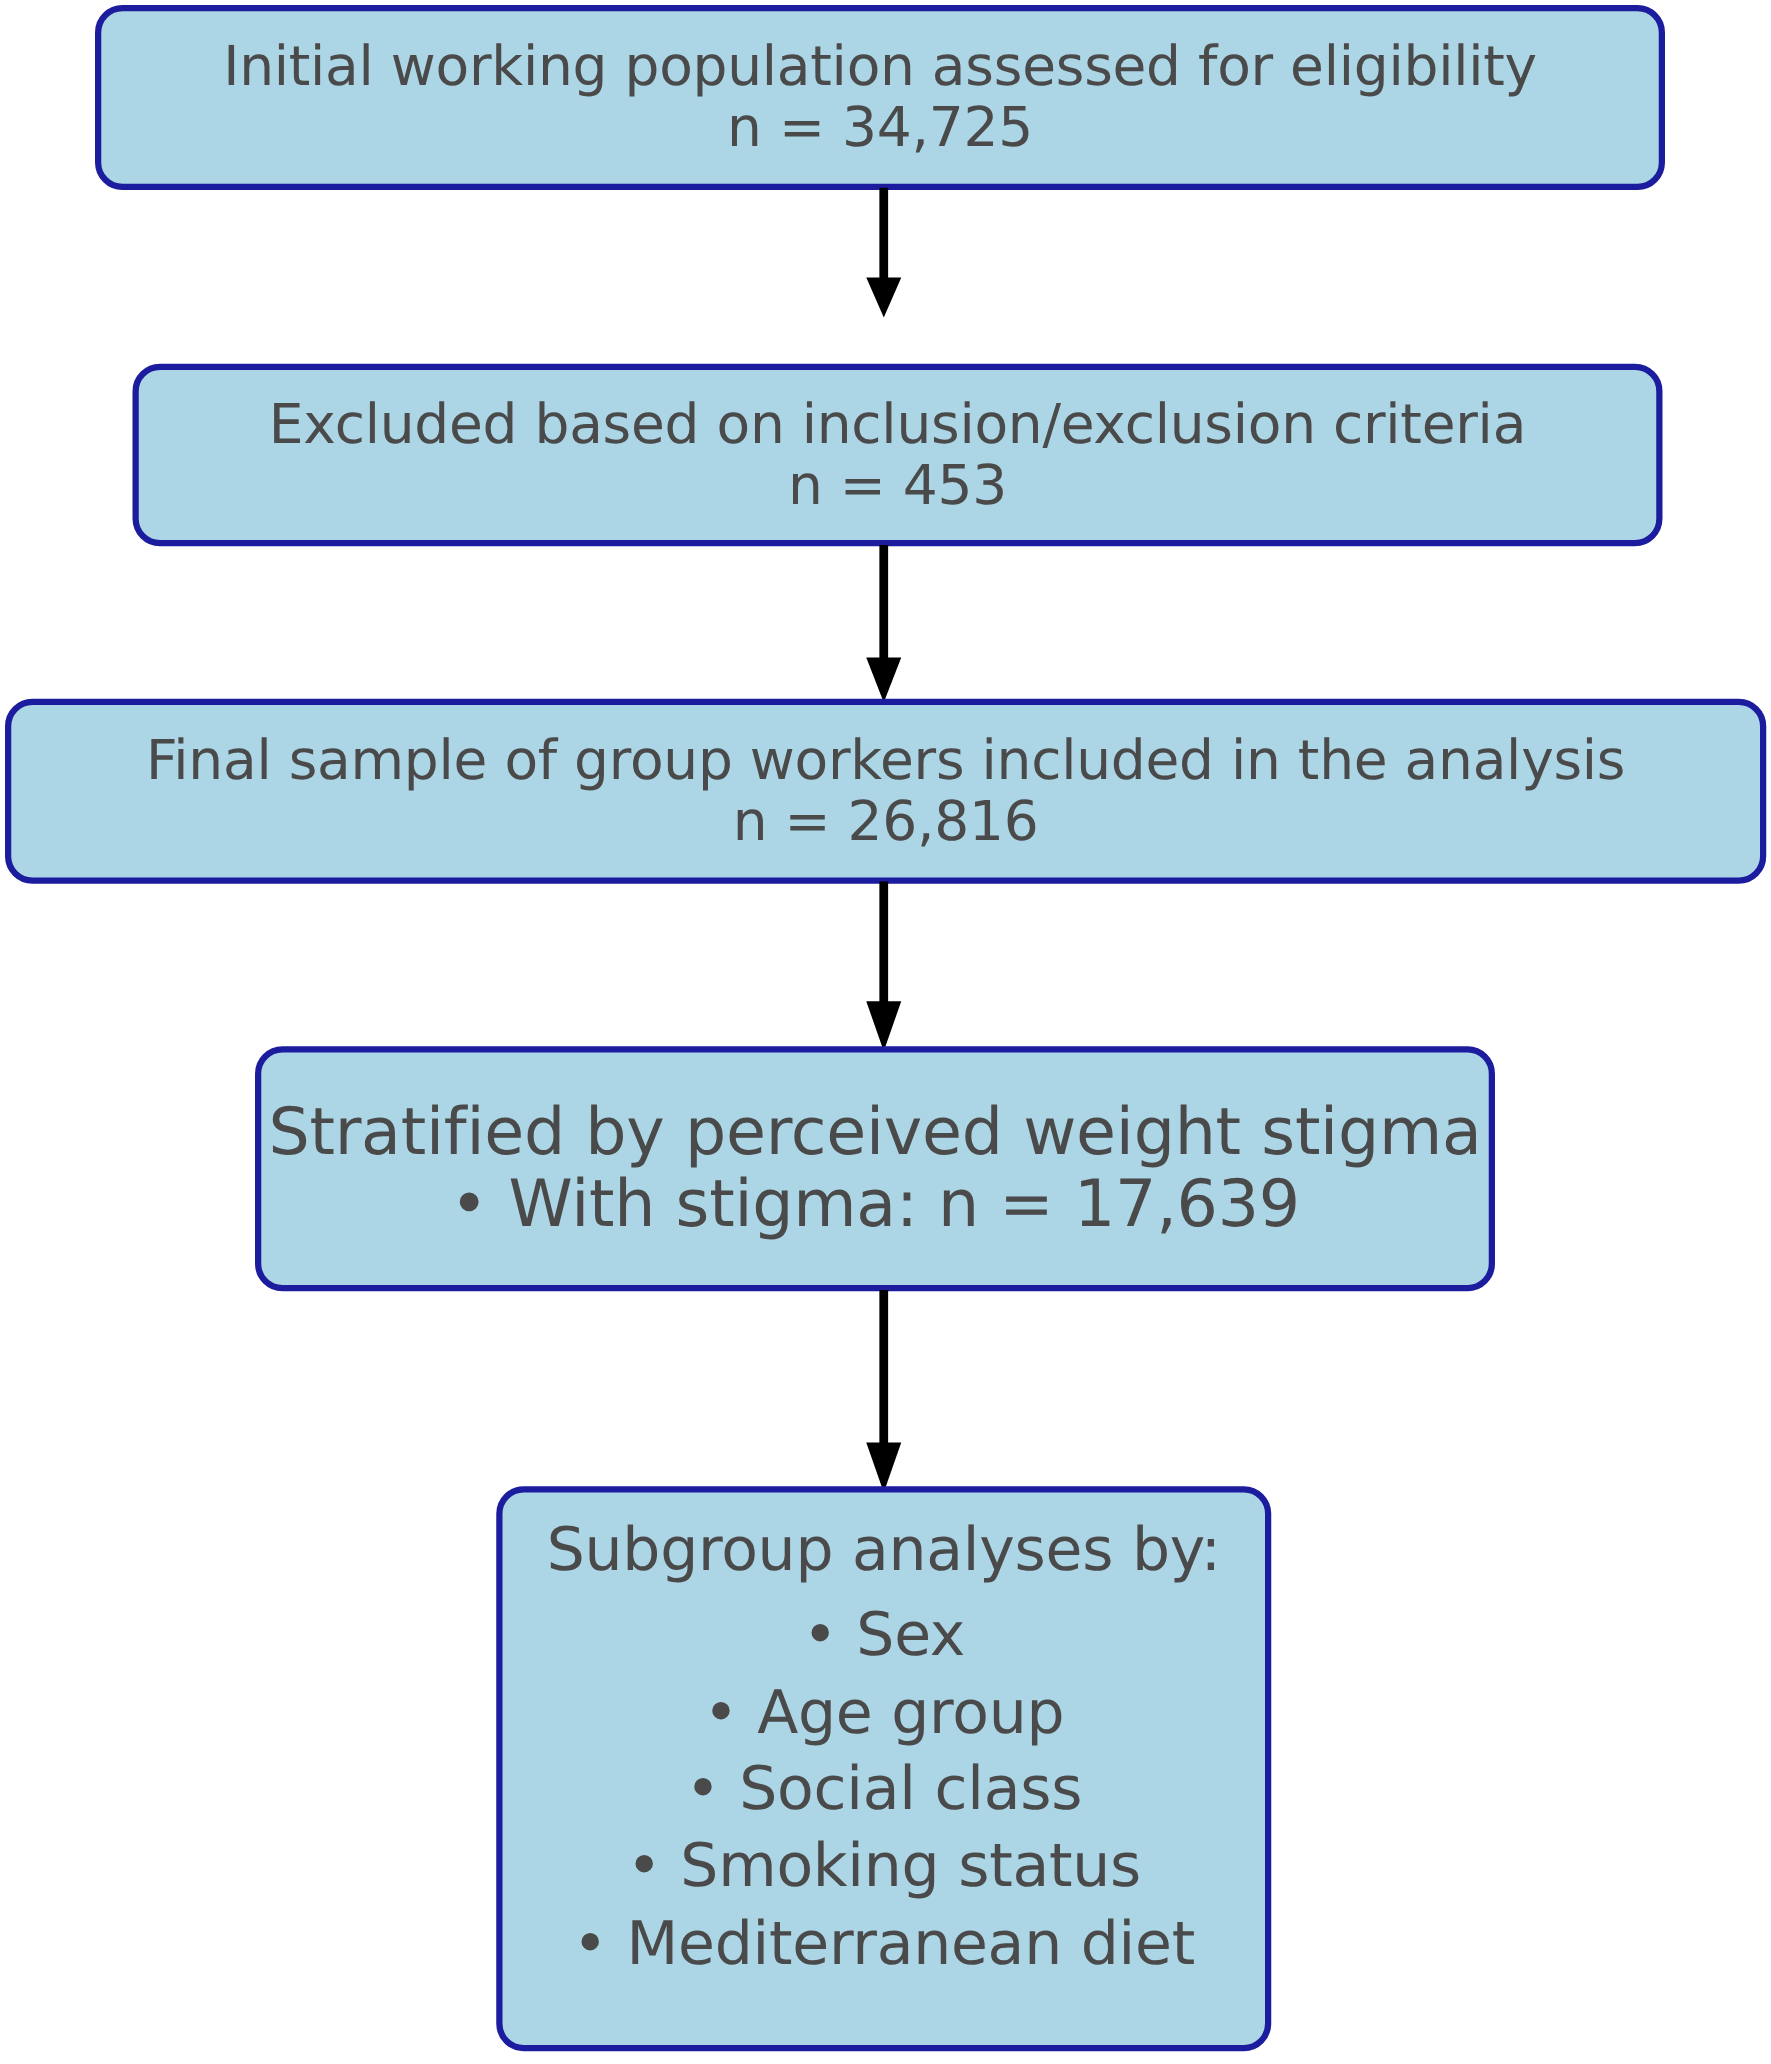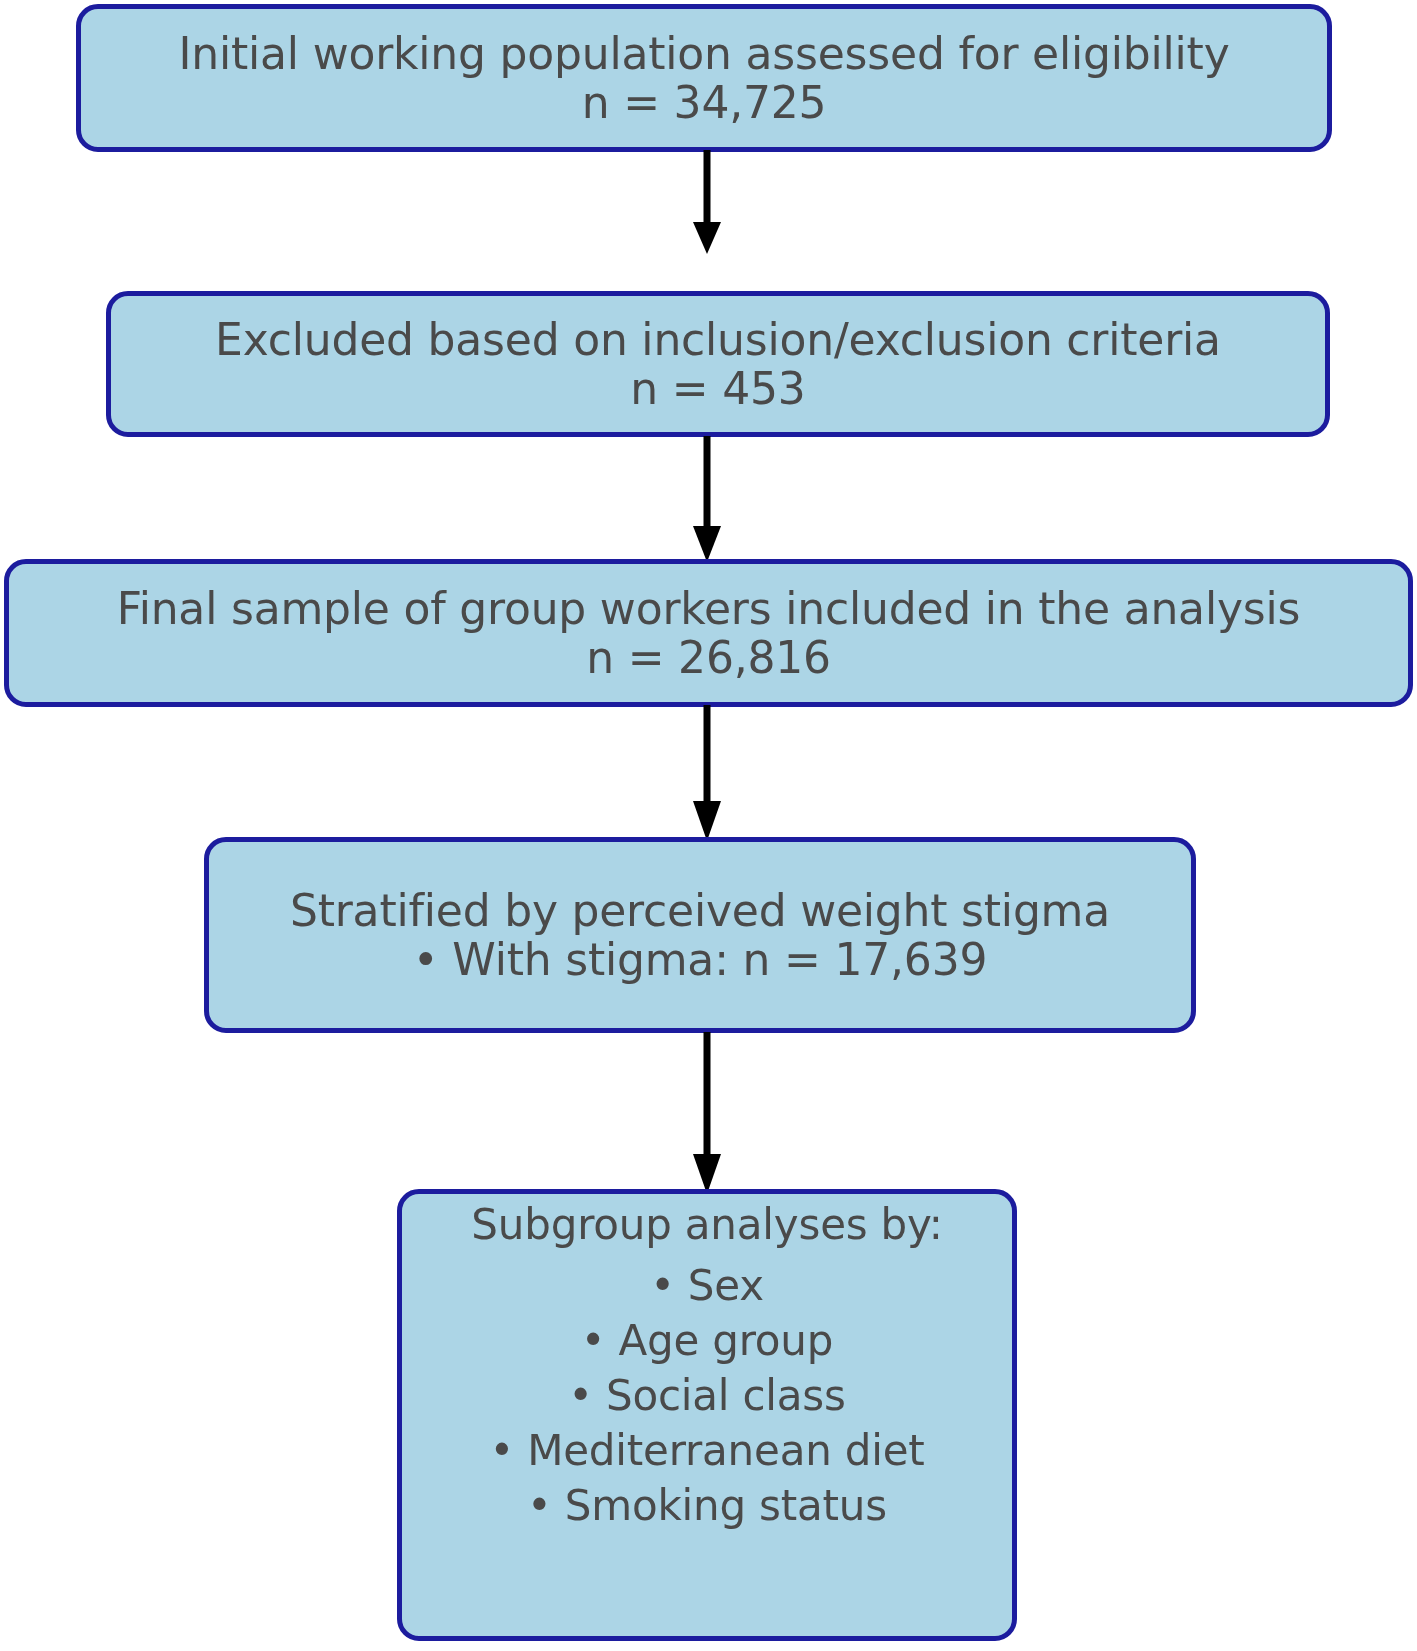--- a/index.html
+++ b/index.html
@@ -46,27 +46,27 @@
   #node-excluded {
     left: 106px; top: 291px; width: 1224px; height: 146px;
     font-size: 44px;
   }
   #node-final-sample {
     left: 4px;   top: 559px; width: 1409px; height: 148px;
     font-size: 44px;
   }
   #node-stratified {
     left: 204px; top: 837px; width: 992px; height: 196px;
-    font-size: 44px;
+    font-size: 52px;
   }
   #node-subgroups {
     left: 397px; top: 1189px; width: 620px; height: 452px;
-    font-size: 42px;
+    font-size: 48px;
     justify-content: flex-start;
-    padding-top: 3px;
+    padding-top: 16px;
   }
   #node-subgroups .line { margin: 4px 0; }
   #node-subgroups .line:first-child { margin-bottom: 10px; }
 
   
   .arrow {
     position: absolute;
     width: 34px;
     display: block;
   }
@@ -118,17 +118,17 @@
   <svg class="arrow" id="arrow-4" viewBox="0 0 34 162" preserveAspectRatio="none" aria-hidden="true">
     <line x1="17" y1="0" x2="17" y2="130" stroke="#000000" stroke-width="7"></line>
     <polygon points="3,122 31,122 17,162" fill="#000000"></polygon>
   </svg>
 
   <div class="node" id="node-subgroups">
     <span class="line">Subgroup analyses by:</span>
     <span class="line">• Sex</span>
     <span class="line">• Age group</span>
     <span class="line">• Social class</span>
+    <span class="line">• Smoking status</span>
     <span class="line">• Mediterranean diet</span>
-    <span class="line">• Smoking status</span>
   </div>
 
 </div>
 
 </body></html>

